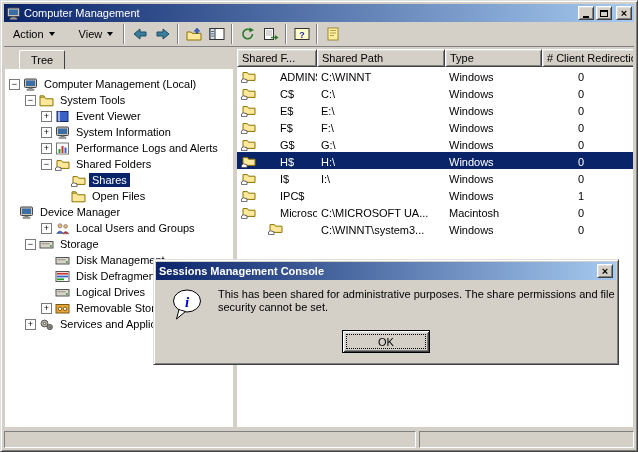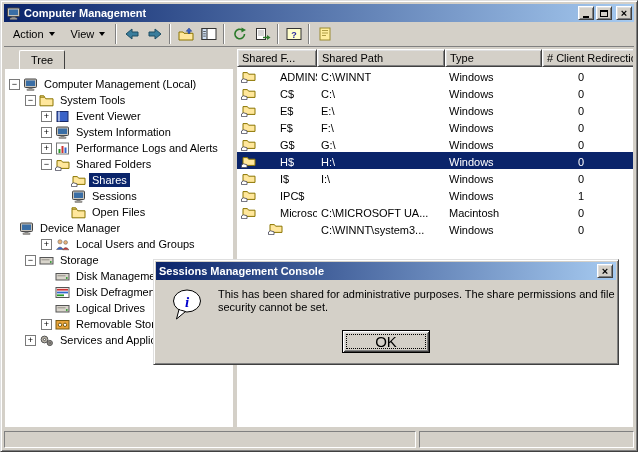--- a/index.html
+++ b/index.html
@@ -7,34 +7,34 @@
   .win {
     position: relative; width: 638px; height: 452px; background: #d4d0c8;
     border: 1px solid; border-color: #dfdfdf #404040 #404040 #dfdfdf;
     box-shadow: inset 1px 1px 0 #fff, inset -1px -1px 0 #808080;
     overflow: hidden; font-size: 11px; color: #000;
   }
 
   .titlebar { position: absolute; left: 3px; top: 3px; right: 3px; height: 18px;
     background: linear-gradient(90deg, #0A246A, #A6CAF0);
     display: flex; align-items: center; padding: 0 2px; gap: 3px; }
-  .title-text { color: #fff; font-weight: bold; flex: 1; white-space: nowrap; overflow: hidden; }
+  .title-text { color: #fff; font-weight: normal; flex: 1; white-space: nowrap; overflow: hidden; }
   .cap-btns { display: flex; gap: 2px; align-items: center; }
   .cap-btn { width: 16px; height: 14px; background: #d4d0c8; padding: 0;
     border: 1px solid; border-color: #fff #404040 #404040 #fff;
     box-shadow: inset 1px 1px 0 #dfdfdf, inset -1px -1px 0 #808080;
     display: flex; align-items: center; justify-content: center; cursor: default;
     font-family: "Liberation Sans", sans-serif; }
   .glyph-min { width: 6px; height: 2px; background: #000; margin-top: 7px; display:block; }
   .glyph-max { width: 8px; height: 7px; border: 1px solid #000; border-top-width: 2px; display:block; }
   .glyph-x { font-size: 11px; font-weight: bold; line-height: 1; }
 
   .menubar { position: absolute; left: 3px; top: 21px; right: 3px; height: 25px;
     display: flex; align-items: center; border-bottom: 1px solid #808080; background: #d4d0c8; }
-  .menus { display: flex; align-items: center; height: 100%; }
+  .menus { display: flex; align-items: center; height: 100%; gap: 8px; }
   .menu-item { padding: 5px 7px 5px 9px; display: flex; align-items: center; gap: 5px; }
   .menu-item::after { content: ""; width: 0; height: 0; border-left: 3px solid transparent;
     border-right: 3px solid transparent; border-top: 4px solid #000; }
   .toolbar { display: flex; align-items: center; height: 100%; }
   .tb-btn { width: 23px; height: 22px; background: none; border: 1px solid transparent;
     display: flex; align-items: center; justify-content: center; padding: 0; }
   .tb-sep { width: 2px; height: 20px; margin: 0 3px; border-left: 1px solid #808080; border-right: 1px solid #fff; }
 
   .tabstrip { position: absolute; left: 4px; top: 47px; width: 228px; height: 21px; }
   .tab { display: inline-block; margin-left: 14px; padding: 3px 11px; background: #d4d0c8;
@@ -77,21 +77,21 @@
     background: #d4d0c8; z-index: 10;
     border: 1px solid; border-color: #dfdfdf #404040 #404040 #dfdfdf;
     box-shadow: inset 1px 1px 0 #fff, inset -1px -1px 0 #808080; }
   .dlg-title { position: absolute; left: 2px; top: 2px; right: 2px; height: 18px;
     background: linear-gradient(90deg, #0A246A, #A6CAF0);
     display: flex; align-items: center; padding: 0 3px; }
   .dlg-title-text { color: #fff; font-weight: bold; flex: 1; }
   .dlg-icon { position: absolute; left: 16px; top: 28px; }
   .dlg-msg { position: absolute; left: 64px; top: 28px; width: 402px; line-height: 13px; }
   .ok-btn { position: absolute; left: 50%; transform: translateX(-50%); bottom: 11px;
-    width: 88px; height: 23px; background: #d4d0c8; font-size: 15px;
+    width: 88px; height: 23px; background: #d4d0c8; font-size: 11px;
     font-family: "Liberation Sans", sans-serif;
     border: 1px solid #000;
     box-shadow: inset 1px 1px 0 #fff, inset -1px -1px 0 #404040, inset 2px 2px 0 #dfdfdf, inset -2px -2px 0 #808080;
     outline: 1px dotted #000; outline-offset: -5px; }
 </style>
 </head>
 <body>
 
 <div class="win">
 
@@ -279,32 +279,20 @@
             <path d="M2 2.6h4.4l1.2 1.6H14v6.2H2z" fill="#FFE79C" stroke="#8B7500"></path>
             <path d="M0.5 12.6V10l2-1.2 3.5 1v2.8z" fill="#fff" stroke="#445" stroke-width="0.8"></path>
           </svg>
         </span>
         <span class="tree-label sel">Shares</span>
       </div>
       <div class="tree-row" style="padding-left: 52px;">
         <span class="exp-sp"></span>
         <span class="ico">
           <svg width="15" height="13" viewBox="0 0 15 13">
-            <rect x="1.5" y="1" width="12" height="8.5" rx="1" fill="#c8c4bc" stroke="#444"></rect>
-            <rect x="3" y="2.5" width="9" height="5.5" fill="#3A6EA5"></rect>
-            <rect x="5.5" y="9.8" width="4" height="1.2" fill="#888"></rect>
-            <rect x="4" y="11" width="7" height="1.5" fill="#b0aca4" stroke="#666" stroke-width="0.5"></rect>
-          </svg>
-        </span>
-        <span class="tree-label">Sessions</span>
-      </div>
-      <div class="tree-row" style="padding-left: 52px;">
-        <span class="exp-sp"></span>
-        <span class="ico">
-          <svg width="15" height="13" viewBox="0 0 15 13">
             <path d="M1 3.2V1.8h3.8l.8 1.4" fill="#FFE79C" stroke="#8B7500"></path>
             <path d="M1 3.2h4.6l1.2 1.6H14v7H1z" fill="#FFE79C" stroke="#8B7500"></path>
           </svg>
         </span>
         <span class="tree-label">Open Files</span>
       </div>
       <div class="tree-row" style="">
         <span class="exp-sp"></span>
         <span class="ico">
           <svg width="15" height="13" viewBox="0 0 15 13">

